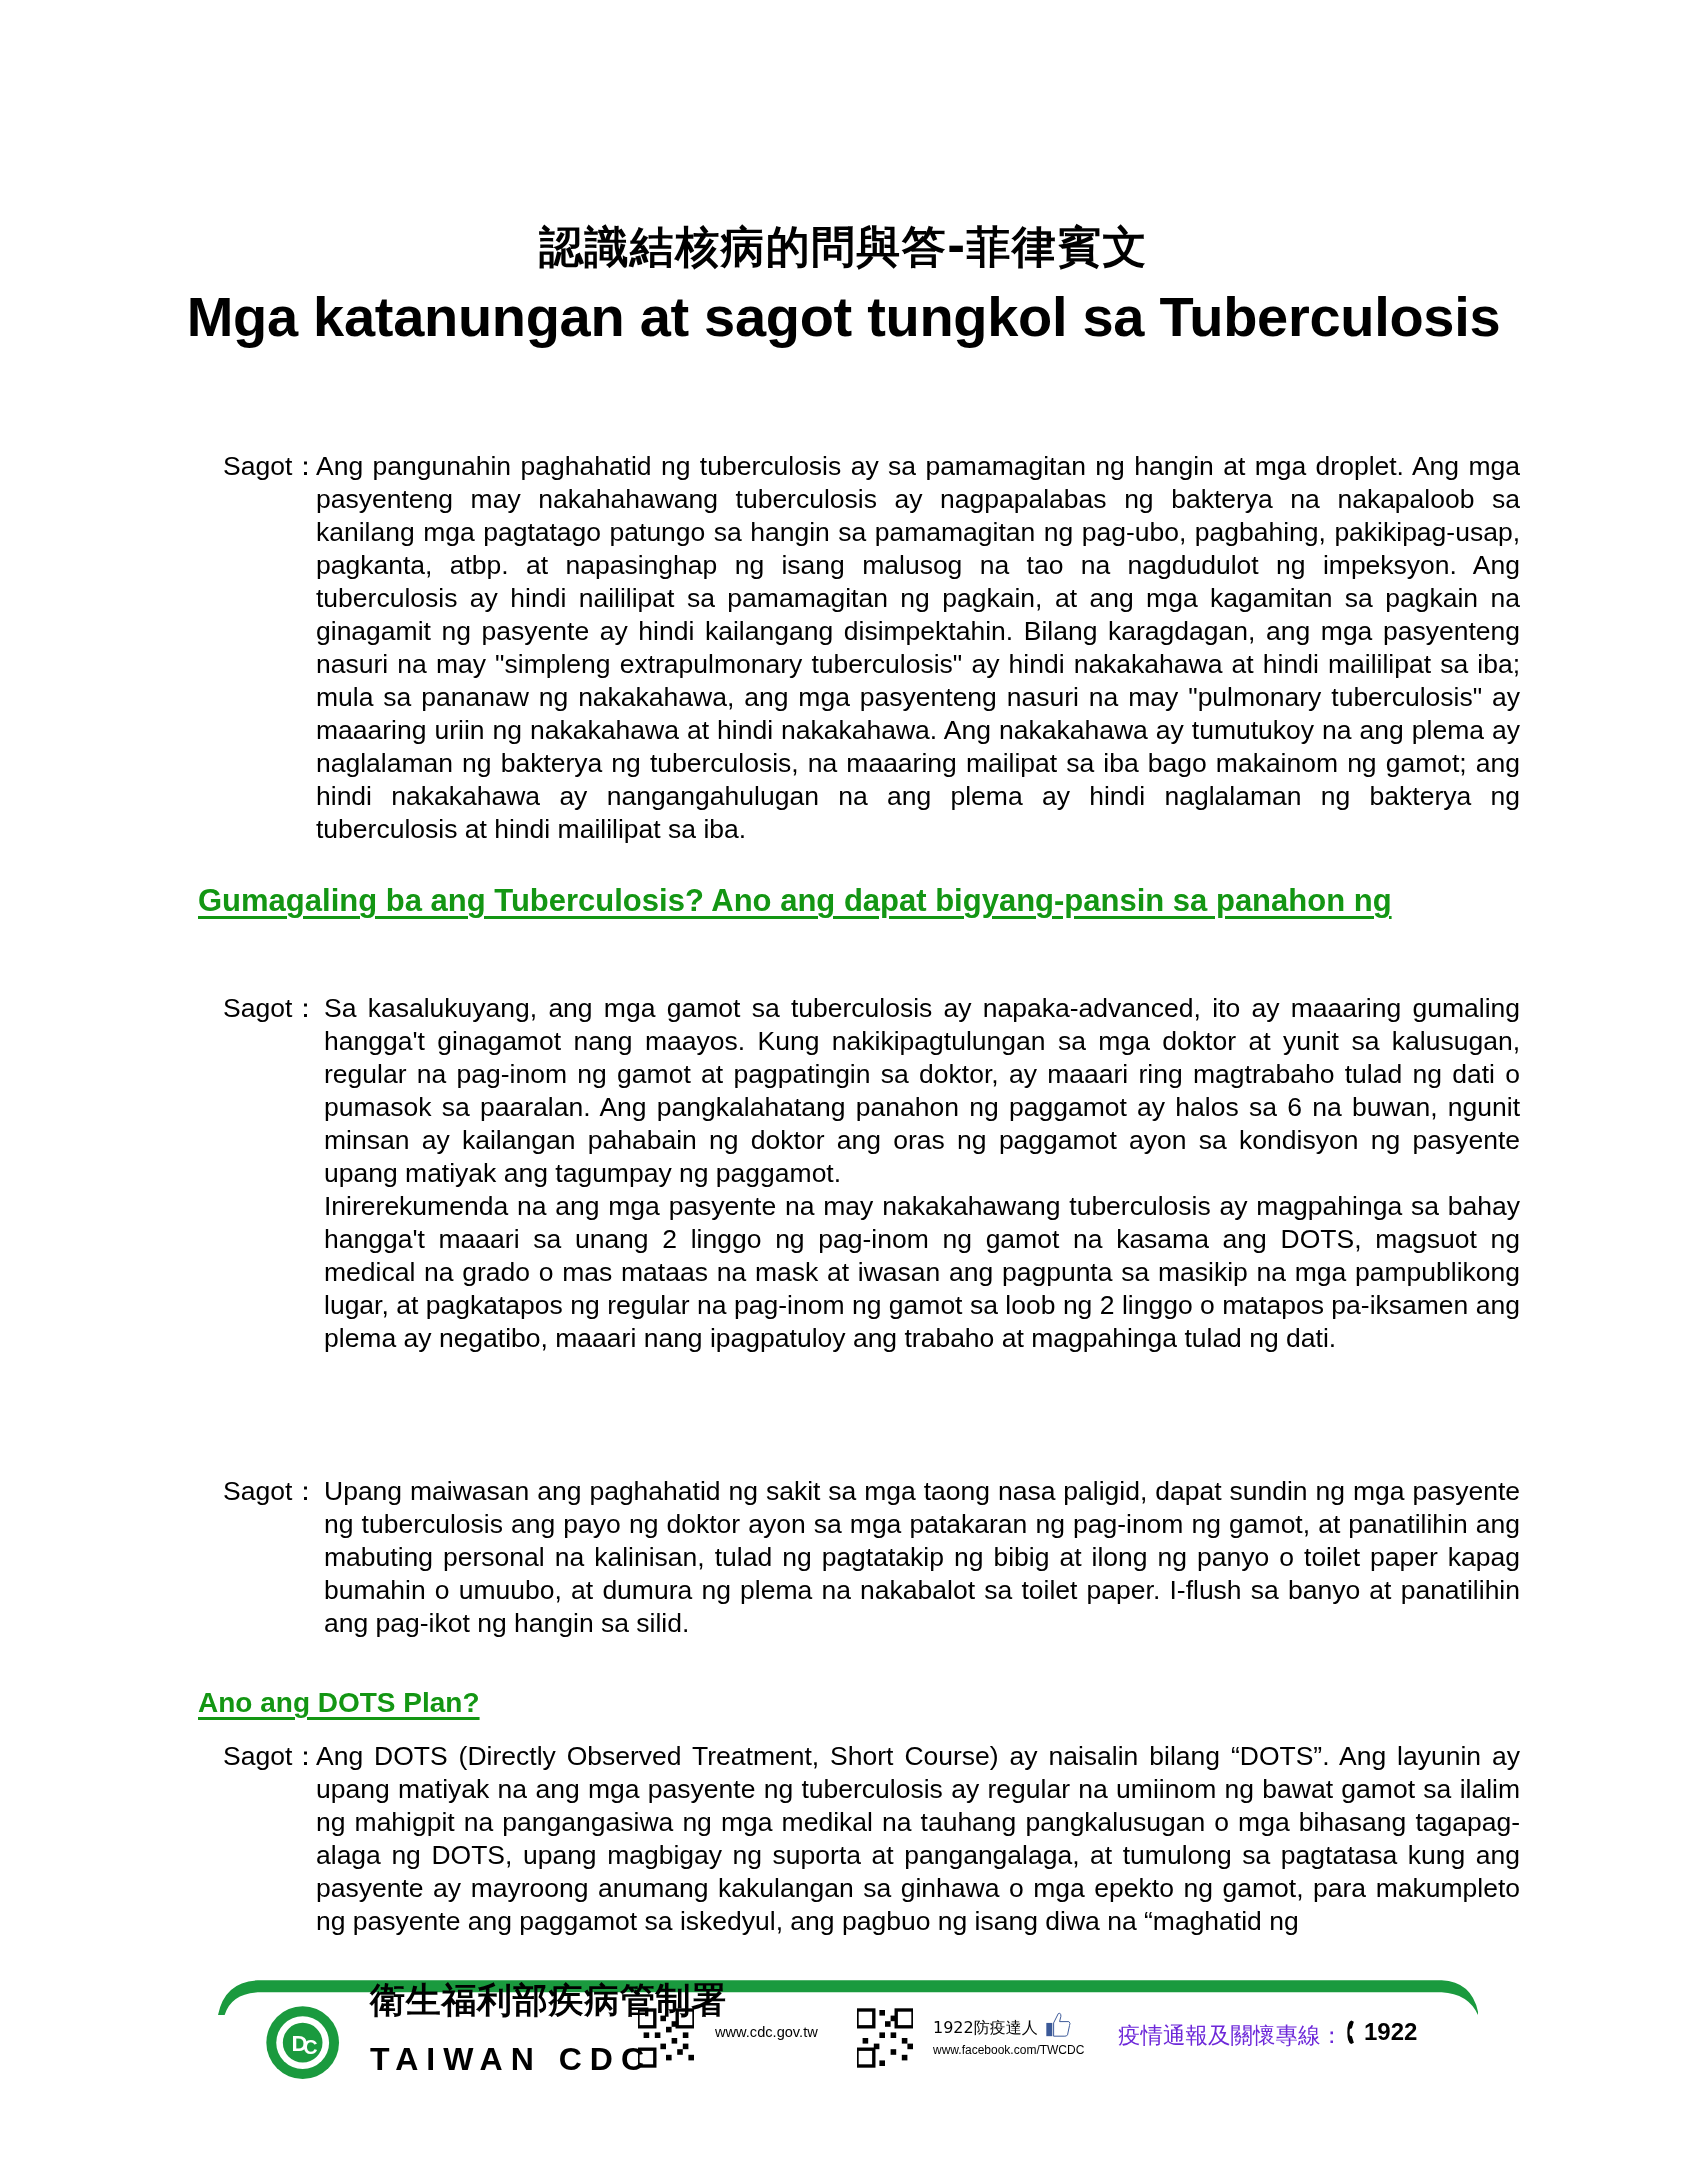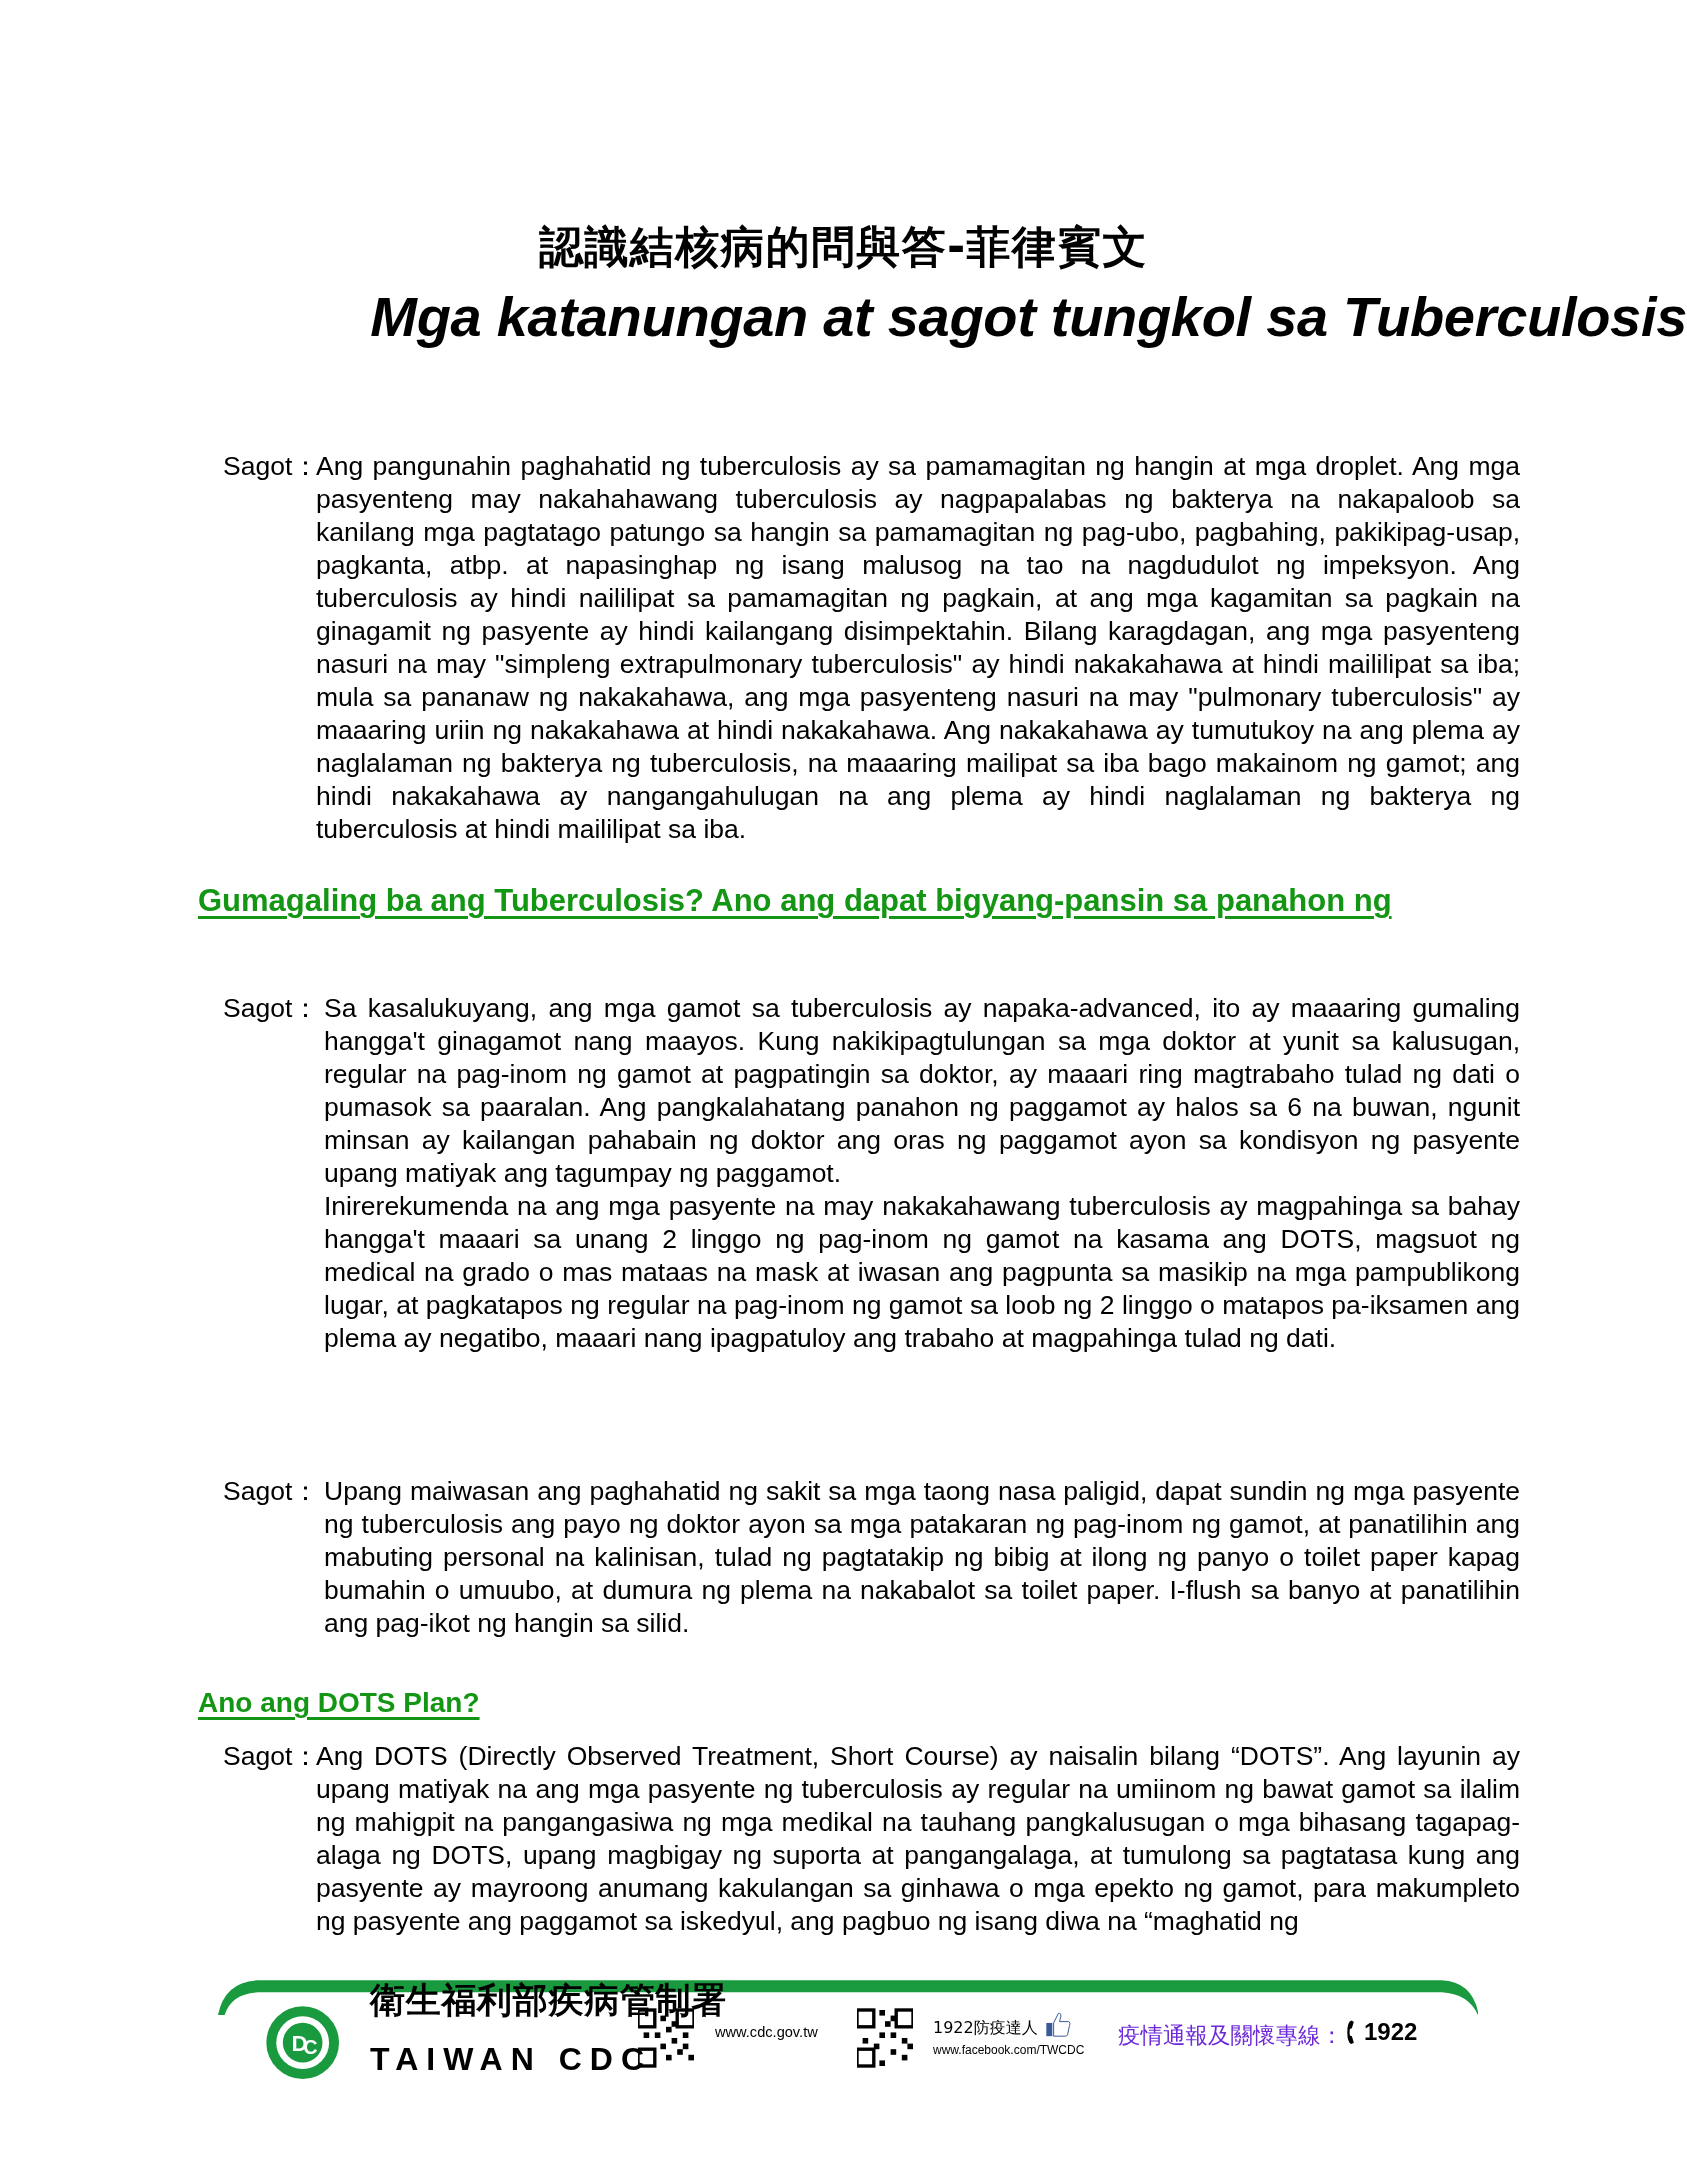--- a/index.html
+++ b/index.html
@@ -2,22 +2,22 @@
 <html style="font-size:10.6px"><head>
 <meta charset="utf-8">
 <style>
   html, body { margin: 0; padding: 0; background: #ffffff; }
   body { width: 1687px; height: 2183px; position: relative; overflow: hidden;
          font-family: "Liberation Sans", "DejaVu Sans", sans-serif; color: #000; }
   .page { position: absolute; left: 0; top: 0; width: 1687px; height: 2183px; }
   .title-zh { position: absolute; top: 218px; left: 0; width: 1687px; text-align: center;
               font-family: "DejaVu Sans", "Liberation Sans", sans-serif; font-weight: bold;
               font-size: 44px; letter-spacing: 1.3px; }
-  .title-tl { position: absolute; top: 284px; left: 0; width: 1687px; text-align: right;
-              font-weight: bold; font-size: 56px; letter-spacing: -0.3px; font-style: italic; }
+  .title-tl { position: absolute; top: 284px; left: 0; width: 1687px; text-align: center;
+              font-weight: bold; font-size: 56px; letter-spacing: -0.3px; }
   .heading { position: absolute; left: 198px; color: #139613; font-weight: bold;
              font-size: 31px; text-decoration: underline; text-decoration-thickness: 3.3px;
              text-underline-offset: 5.3px; width: 1297px; line-height: 57px; }
   .heading.small { font-size: 28px; }
   .answer { position: absolute; left: 198px; width: 1297px; font-size: 26.5px; line-height: 33px; margin-left: 25px; }
   .answer .label { position: absolute; left: 0; top: 0; }
   .answer .body { margin-left: 93px; text-align: justify; }
   .answer .body.wide { margin-left: 101px; }
   .answer p { margin: 0; }
   

